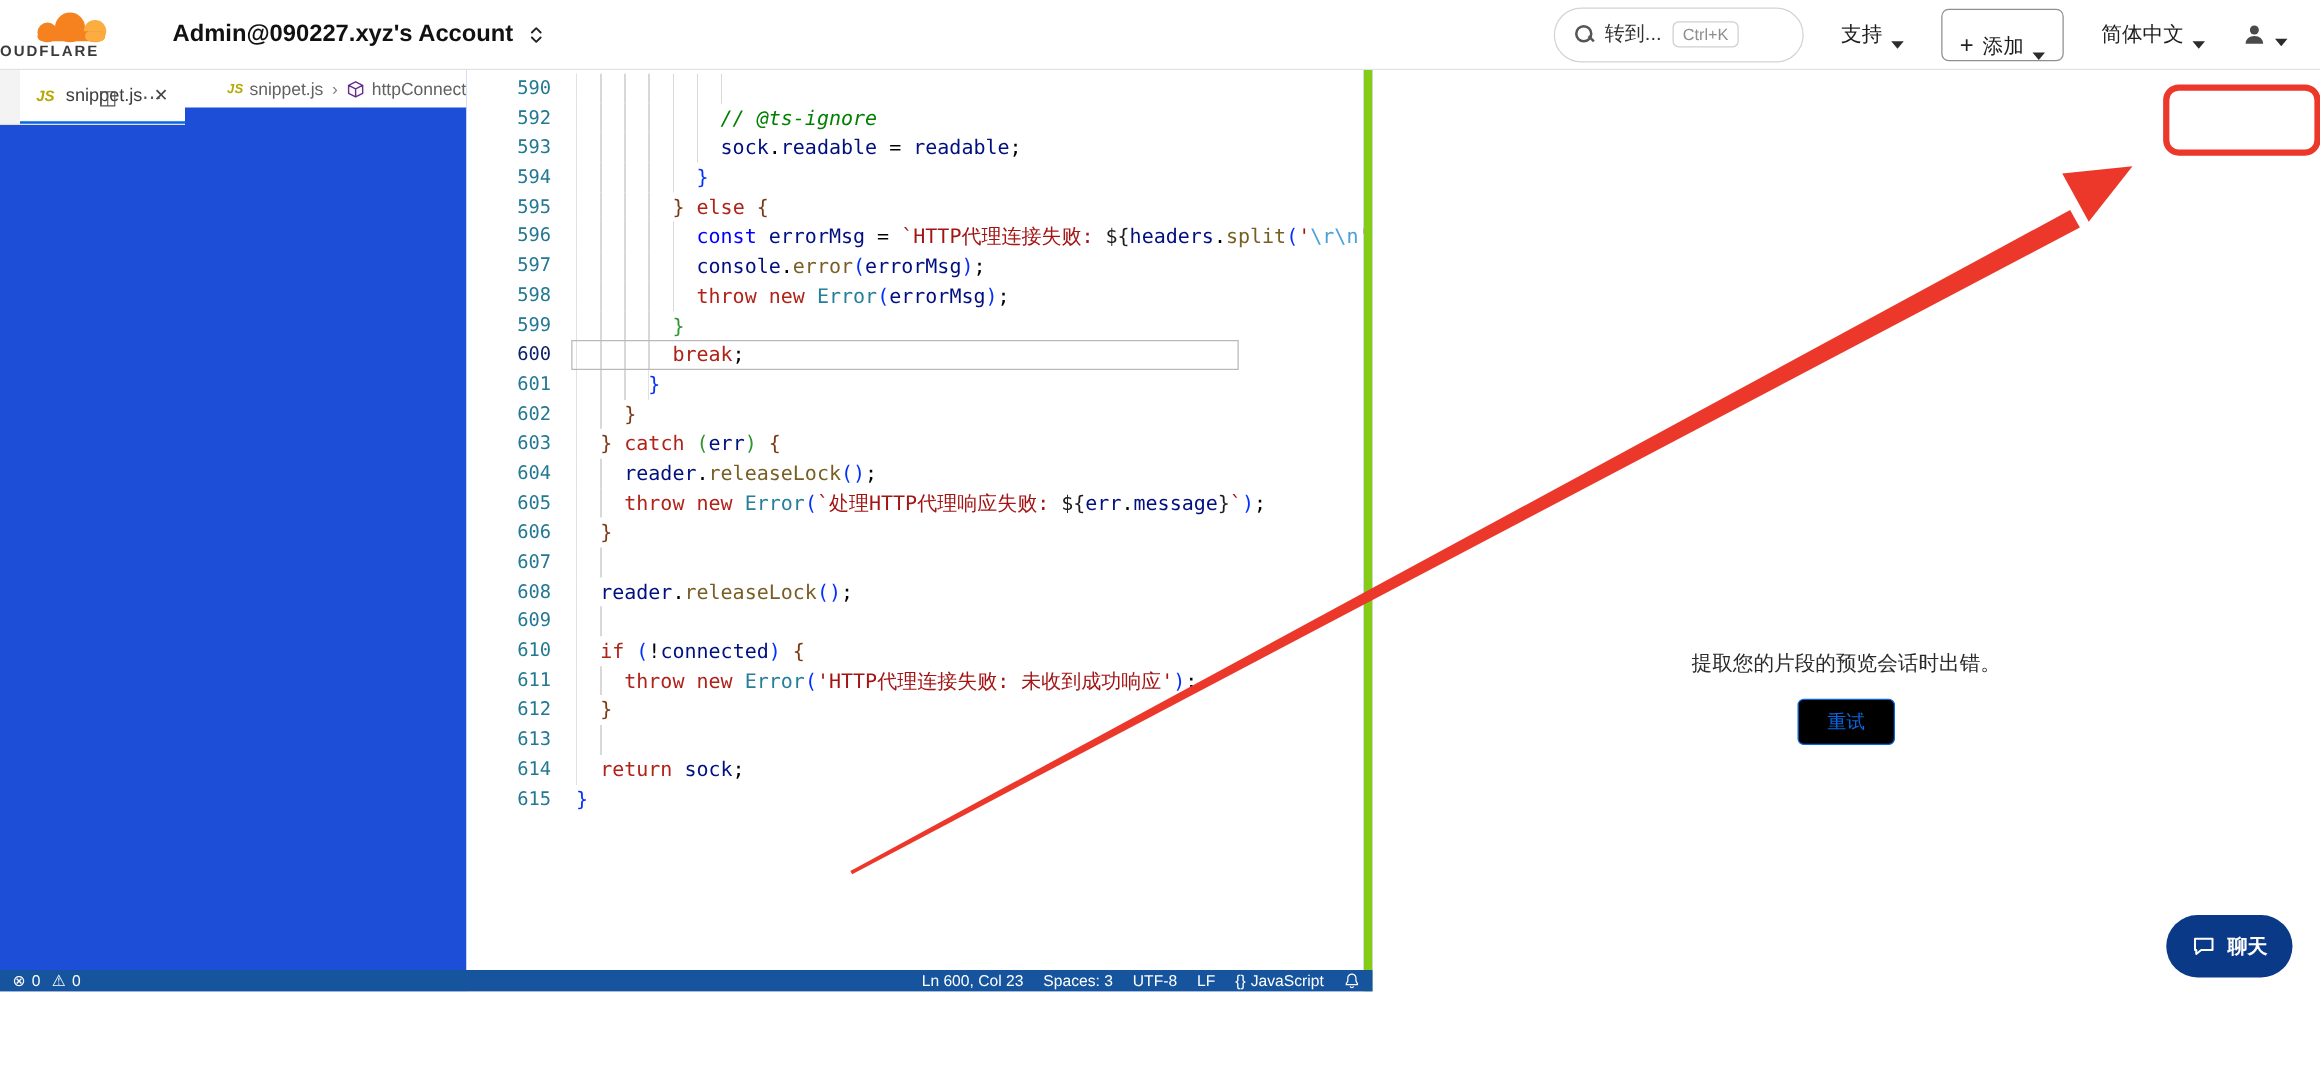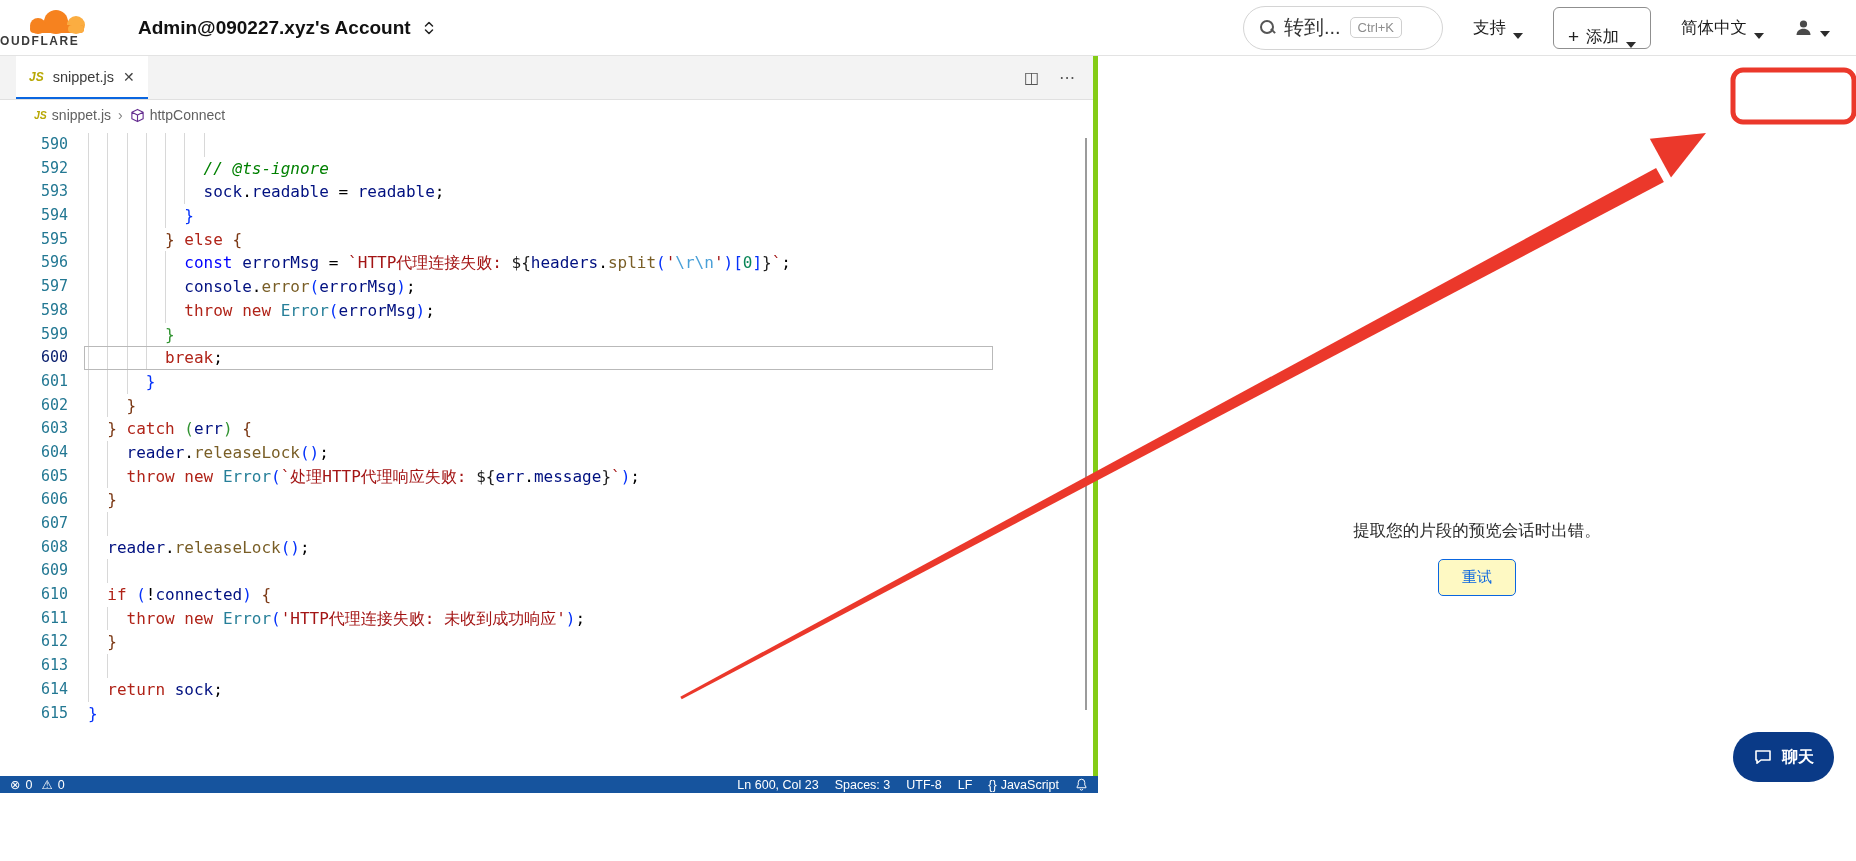--- a/index.html
+++ b/index.html
@@ -21,21 +21,21 @@
   .logo{width:122px;flex:0 0 122px;display:flex;flex-direction:column;align-items:flex-start;cursor:pointer}
   .logo-text{font-size:12px;font-weight:bold;letter-spacing:1.6px;color:#3a3a3a;line-height:14px}
   .account{display:flex;align-items:center;gap:10px;margin-left:16px;cursor:pointer}
   .account-title{font-size:19px;font-weight:bold;color:#111}
   .header-right{margin-left:auto;display:flex;align-items:center;gap:30px;margin-right:26px}
   .search-pill{display:flex;align-items:center;gap:9px;height:44px;padding:0 12px 0 16px;
     border:1px solid #d4d4d4;border-radius:24px;cursor:text;min-width:200px}
   .search-icon{width:15px;height:15px;position:relative;flex:0 0 15px}
   .search-icon::before{content:'';position:absolute;left:0;top:0;width:10px;height:10px;border:2px solid #555;border-radius:50%}
   .search-icon::after{content:'';position:absolute;left:10px;top:10px;width:6px;height:2px;background:#555;transform:rotate(45deg)}
-  .search-label{font-size:20px;color:#333}
+  .search-label{font-size:16px;color:#333}
   .kbd{font-size:13px;color:#8d8d8d;border:1px solid #cfcfcf;border-radius:5px;padding:2px 7px}
   .hdr-item{display:flex;align-items:flex-end;gap:7px;font-size:16.5px;color:#1d1d1d;cursor:pointer;white-space:nowrap}
   .caret{display:inline-block;width:0;height:0;border-left:5px solid transparent;border-right:5px solid transparent;border-top:6px solid #2c2c2c}
   .caret.white{border-top-color:#fff}
   .add-btn{border:1px solid #8f8f8f;border-radius:6px;height:42px;padding:0 14px}
   .plus{font-size:19px;color:#222}
 
   
   .toolbar{height:68px;display:flex;align-items:center;border-bottom:1px solid #d9d9d9;background:#fff}
   .page-title{font-size:20px;font-weight:bold;color:#111;margin-left:2px;white-space:nowrap}
@@ -45,21 +45,21 @@
   .btn{height:40px;border-radius:6px;font-size:16px;font-family:inherit;cursor:pointer;white-space:nowrap}
   .btn-cancel{background:#fff;border:1px solid #333;color:#1d1d1d;padding:0 17px}
   .btn-blue{background:var(--primary-blue);border:none;color:#fff;padding:0 18px}
   .deploy-group{display:flex;align-items:stretch;height:40px;border-radius:6px;overflow:hidden}
   .deploy-main{background:var(--primary-blue);color:#fff;border:none;font-size:16px;padding:0 18px;cursor:pointer}
   .deploy-caret{background:var(--primary-blue);border:none;border-left:1px solid rgba(255,255,255,.55);
     width:31px;display:flex;align-items:center;justify-content:center;cursor:pointer}
 
   
   .main{display:flex;height:737px}
-  .editor-col{width:1098px;flex:0 0 1098px;border-right:5px solid #84cc16;display:flex;flex-direction:column;position:relative;background:#fdba74}
+  .editor-col{width:1098px;flex:0 0 1098px;border-right:7px solid #84cc16;display:flex;flex-direction:row;position:relative;background:#1d4ed8}
 
   .tabstrip{height:44px;background:#f3f3f3;border-bottom:1px solid #e0e0e0;display:flex;align-items:stretch;position:relative}
   .tab{margin-left:16px;background:#fff;display:flex;align-items:center;gap:9px;padding:0 13px;
     border-bottom:2.5px solid var(--primary-blue);cursor:pointer}
   .js-badge{font-size:12px;font-weight:bold;color:#b8a805;font-style:italic}
   .tab-name{font-size:14.5px;color:#3b3b3b}
   .tab-close{font-size:14px;color:#444;cursor:pointer}
   .tabstrip-icons{position:absolute;right:18px;top:0;height:100%;display:flex;align-items:center;gap:20px;color:#555;font-size:16px}
   .tabstrip-icons span{cursor:pointer}
 
@@ -95,21 +95,21 @@
   .status-bar{position:absolute;left:0;bottom:0;width:1098px;height:17px;background:var(--status-bar-blue);
     color:#fff;display:flex;align-items:center;font-size:12.5px;padding:0 10px;z-index:5}
   .sb-left{display:flex;align-items:center;gap:5px}
   .sb-right{margin-left:auto;display:flex;align-items:center;gap:16px}
   .sb-item{cursor:pointer;display:flex;align-items:center;gap:4px;white-space:nowrap}
 
   
   .preview{flex:1;position:relative;background:#fff}
   .preview-error{position:absolute;top:464px;left:0;right:0;text-align:center;font-size:16.5px;color:#2b2b2b}
   .retry-wrap{position:absolute;top:503px;left:0;right:0;text-align:center}
-  .btn-retry{background:#fef9c3;border:1px solid var(--primary-blue);color:var(--primary-blue);
+  .btn-retry{background:#000000;border:1px solid var(--primary-blue);color:var(--primary-blue);
     border-radius:5px;font-size:15px;padding:8px 23px;cursor:pointer;font-family:inherit}
   .chat-fab{position:absolute;right:22px;bottom:11px;height:50px;border-radius:25px;background:var(--chat-navy);
     color:#fff;display:flex;align-items:center;gap:9px;padding:0 20px;cursor:pointer;border:none;font-family:inherit}
   .chat-label{font-size:16px;font-weight:bold;color:#fff}
 
   
   .overlay{position:absolute;left:0;top:0;width:1856px;height:861px;pointer-events:none;z-index:50}
 </style>
 </head>
 <body>

